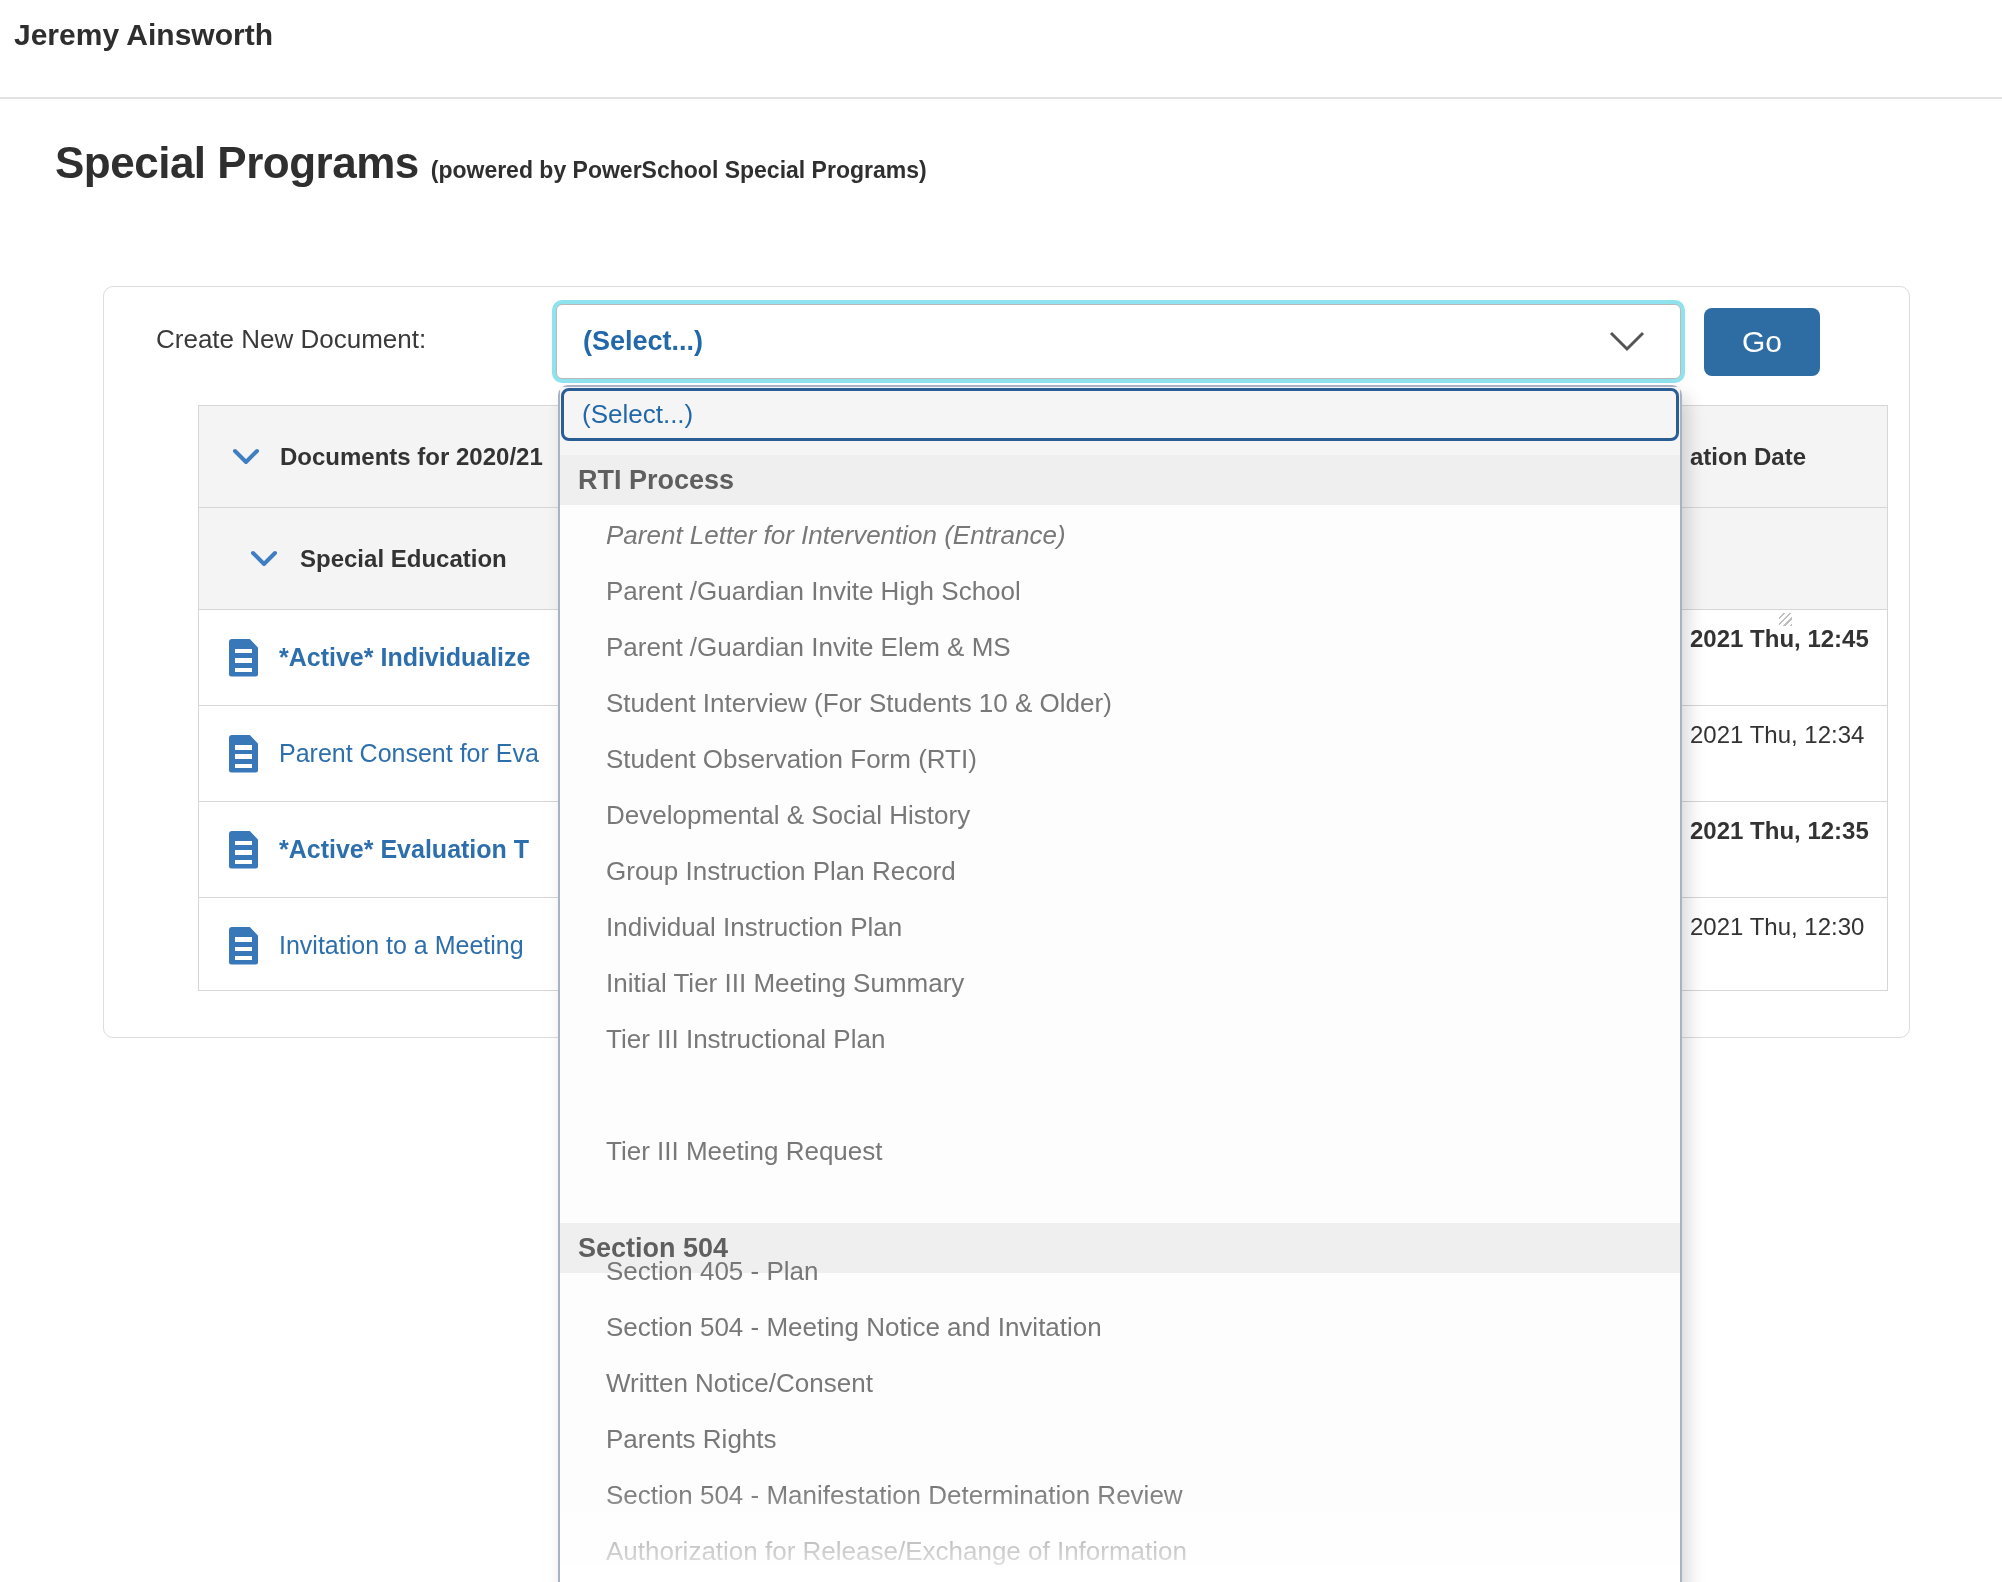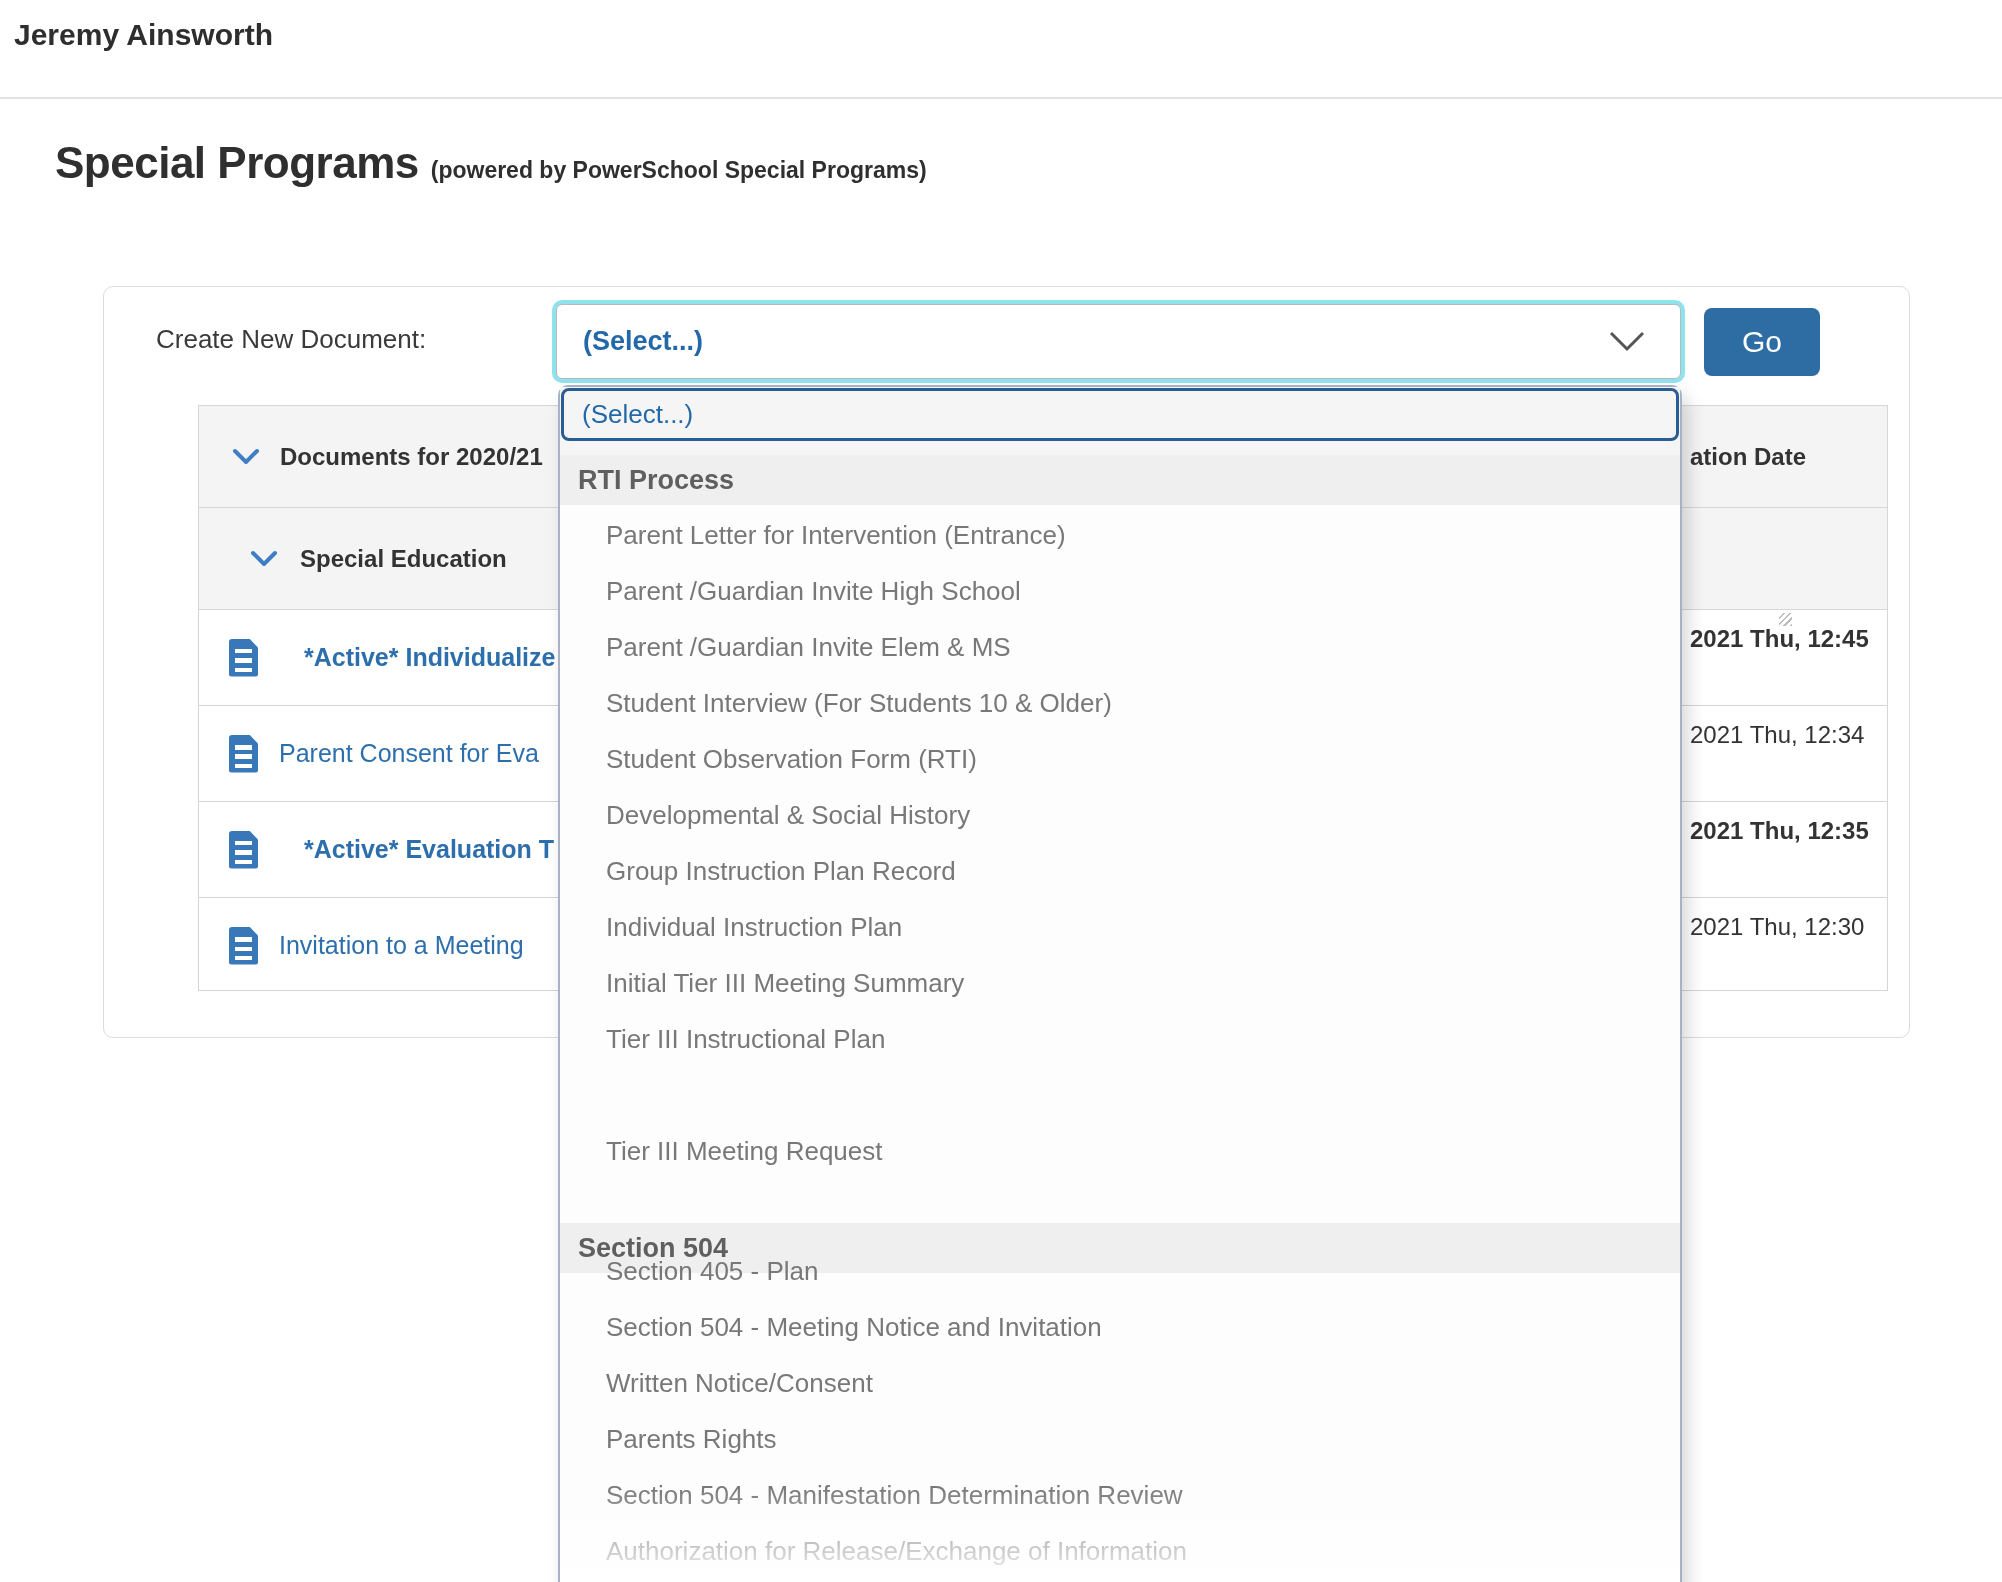--- a/index.html
+++ b/index.html
@@ -62,21 +62,21 @@
   .pad-doc{padding-left:30px;}
   .gap20{gap:20px;}
   .gap22{gap:22px;}
   .gap21{gap:21px;}
 
   .doc-icon{position:relative;width:29px;height:38px;background:var(--icon-blue);border-radius:3px;
         clip-path:polygon(0 0,70% 0,100% 24%,100% 100%,0 100%);flex:0 0 auto;}
   .doc-icon::after{content:"";position:absolute;left:6px;top:10px;width:17px;height:23px;
         background:repeating-linear-gradient(to bottom,#fff 0 4.5px,transparent 4.5px 9.5px);}
   .doc-link{font-size:25px;color:var(--link-blue);text-decoration:none;cursor:pointer;}
-  .doc-link.bold{font-weight:700;margin-left:25px;}
+  .doc-link.bold{font-weight:700;}
 
   .resize-grip{position:absolute;right:95px;top:207px;width:13px;height:13px;
         background:repeating-linear-gradient(135deg,transparent 0 3px,#bdbdbd 3px 4.5px);}
 
   .dropdown-panel{position:absolute;left:558px;top:385px;width:1124px;height:1260px;
         background:#fdfdfd;border:2px solid #a9b2c4;border-bottom:none;border-radius:10px 10px 0 0;
         box-shadow:6px 10px 18px rgba(0,0,0,0.16);}
   .panel-top-strip{position:absolute;left:0;top:0;width:100%;height:68px;background:#f5f5f5;}
   .focused-option{position:absolute;left:1px;top:1px;width:calc(100% - 2px);height:53px;
         border:3px solid var(--focused-border);border-radius:8px;background:#f5f5f5;
@@ -183,21 +183,21 @@
 
   <div class="dropdown-panel">
     <div class="panel-top-strip"></div>
     <div class="focused-option">
       <span>(Select...)</span>
     </div>
 
     <div class="group-band" style="top: 68px;">
         <span>RTI Process</span>
       </div>
-      <div class="dd-option" style="top: 120px;">Parent Letter for Intervention (Entrance)</div>
+      <div class="dd-option" style="top: 120px; font-style: italic;">Parent Letter for Intervention (Entrance)</div>
       <div class="dd-option" style="top: 176px;">Parent /Guardian Invite High School</div>
       <div class="dd-option" style="top: 232px;">Parent /Guardian Invite Elem &amp; MS</div>
       <div class="dd-option" style="top: 288px;">Student Interview (For Students 10 &amp; Older)</div>
       <div class="dd-option" style="top: 344px;">Student Observation Form (RTI)</div>
       <div class="dd-option" style="top: 400px;">Developmental &amp; Social History</div>
       <div class="dd-option" style="top: 456px;">Group Instruction Plan Record</div>
       <div class="dd-option" style="top: 512px;">Individual Instruction Plan</div>
       <div class="dd-option" style="top: 568px;">Initial Tier III Meeting Summary</div>
       <div class="dd-option" style="top: 624px;">Tier III Instructional Plan</div>
       <div class="dd-option" style="top: 736px;">Tier III Meeting Request</div>

